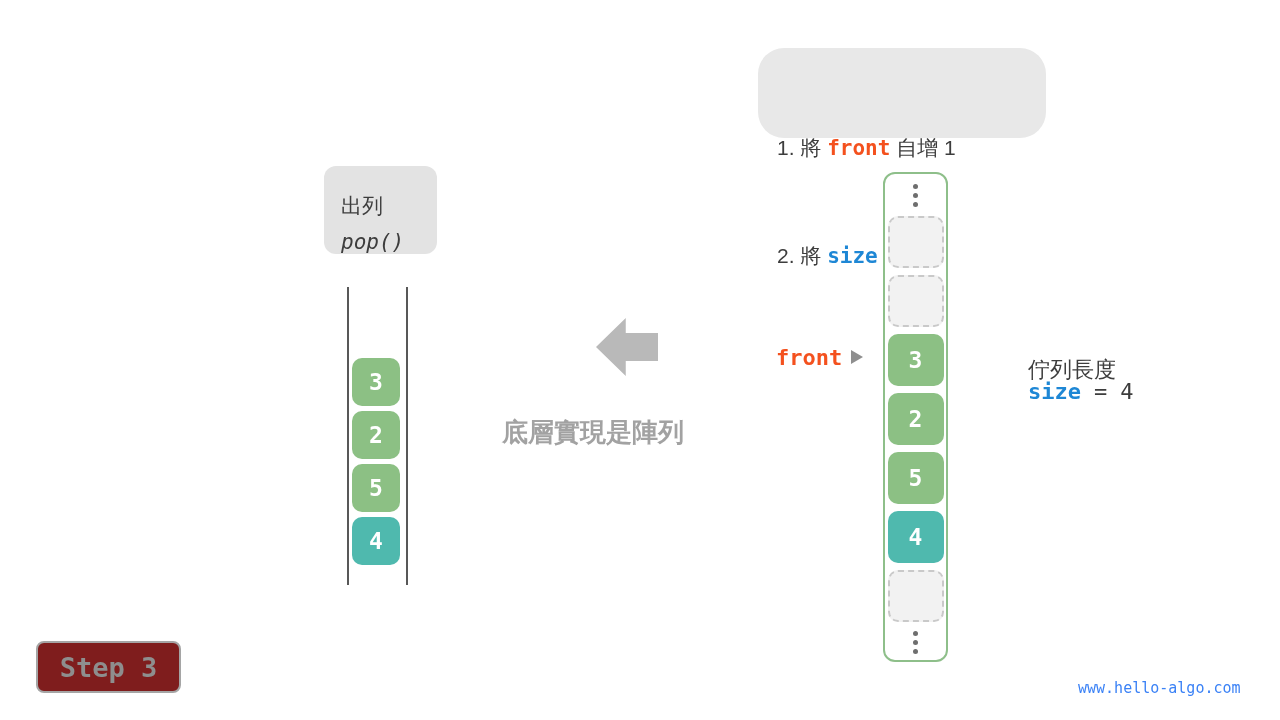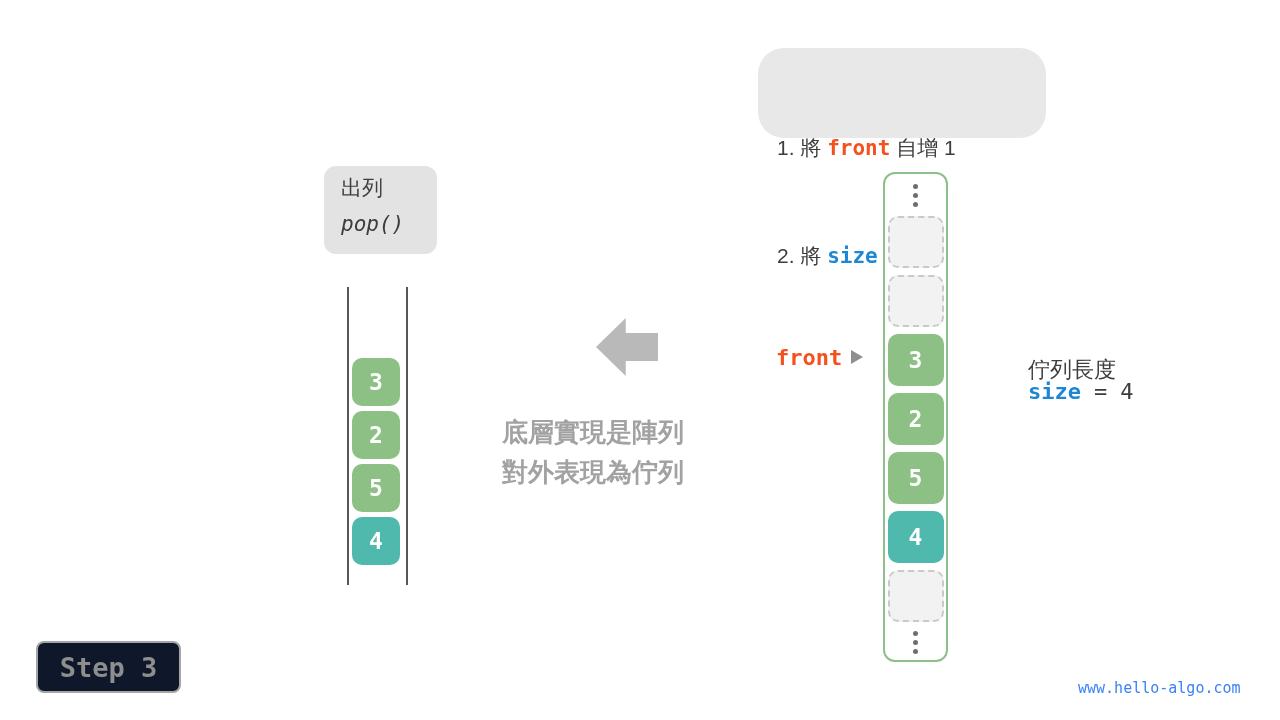--- a/index.html
+++ b/index.html
@@ -13,21 +13,21 @@
     background: #e8e8e8; border-radius: 26px; padding: 10px 0 0 19px;
     font-size: 21px; color: #3d3d3d; line-height: 36px; white-space: pre;
   }
   .instruction-box .code { font-family: "DejaVu Sans Mono", monospace; font-weight: bold; }
   .code-front { color: #f4511e; }
   .code-size  { color: #1e87d5; }
 
   
   .op-box {
     position: absolute; left: 324px; top: 166px; width: 113px; height: 88px;
-    background: #e3e3e3; border-radius: 12px; padding: 4px 0 0 17px;
+    background: #e3e3e3; border-radius: 12px; padding: 22px 0 0 17px;
     font-size: 21px; color: #3d3d3d; line-height: 36px;
   }
 
   
   .rail { position: absolute; width: 2px; height: 298px; top: 287px; background: #585858; }
   .rail-left  { left: 347px; }
   .rail-right { left: 406px; }
   .left-stack { position: absolute; left: 352px; top: 358px; width: 48px;
     display: flex; flex-direction: column; gap: 5px; }
   .qcell {
@@ -81,21 +81,21 @@
   .len-label { position: absolute; left: 1028px; top: 342px;
     font-size: 22px; color: #3d3d3d; line-height: 26px; margin-top: 15px; }
   .len-expr { position: absolute; left: 1028px; top: 379px;
     font-family: "DejaVu Sans Mono", monospace; font-size: 22px; color: #3d3d3d;
     display: flex; align-items: baseline; gap: 13px; }
   .len-var { font-weight: bold; color: #1e87d5; }
 
   
   .step-badge {
     position: absolute; left: 36px; top: 641px; width: 145px; height: 52px;
-    background: #0f172a; border: 2px solid #a5a5a5; border-radius: 8px;
+    background: #7f1d1d; border: 2px solid #a5a5a5; border-radius: 8px;
     display: flex; align-items: center; justify-content: center;
     font-family: "DejaVu Sans Mono", monospace; font-weight: bold;
     font-size: 27px; color: #8e8e8e;
   }
 
   
   .watermark {
     position: absolute; left: 1078px; top: 679px;
     font-family: "DejaVu Sans Mono", monospace; font-size: 15px; color: #3b82f6;
   }
@@ -119,21 +119,20 @@
   <div class="qcell" style="background: rgb(140, 192, 132);">3</div>
   <div class="qcell" style="background: rgb(140, 192, 132);">2</div>
   <div class="qcell" style="background: rgb(140, 192, 132);">5</div>
   <div class="qcell" style="background: rgb(79, 185, 174);">4</div>
 </div>
 
 <div class="big-arrow"></div>
 
 <div class="caption">
   <div>底層實現是陣列</div>
-  <div>對外表現為佇列</div>
 </div>
 
 <div class="front-pointer">
   <span class="front-label">front</span>
   <span class="chevron"></span>
 </div>
 
 <div class="array-col">
   <div class="ellipsis">
     <span class="dot"></span>

